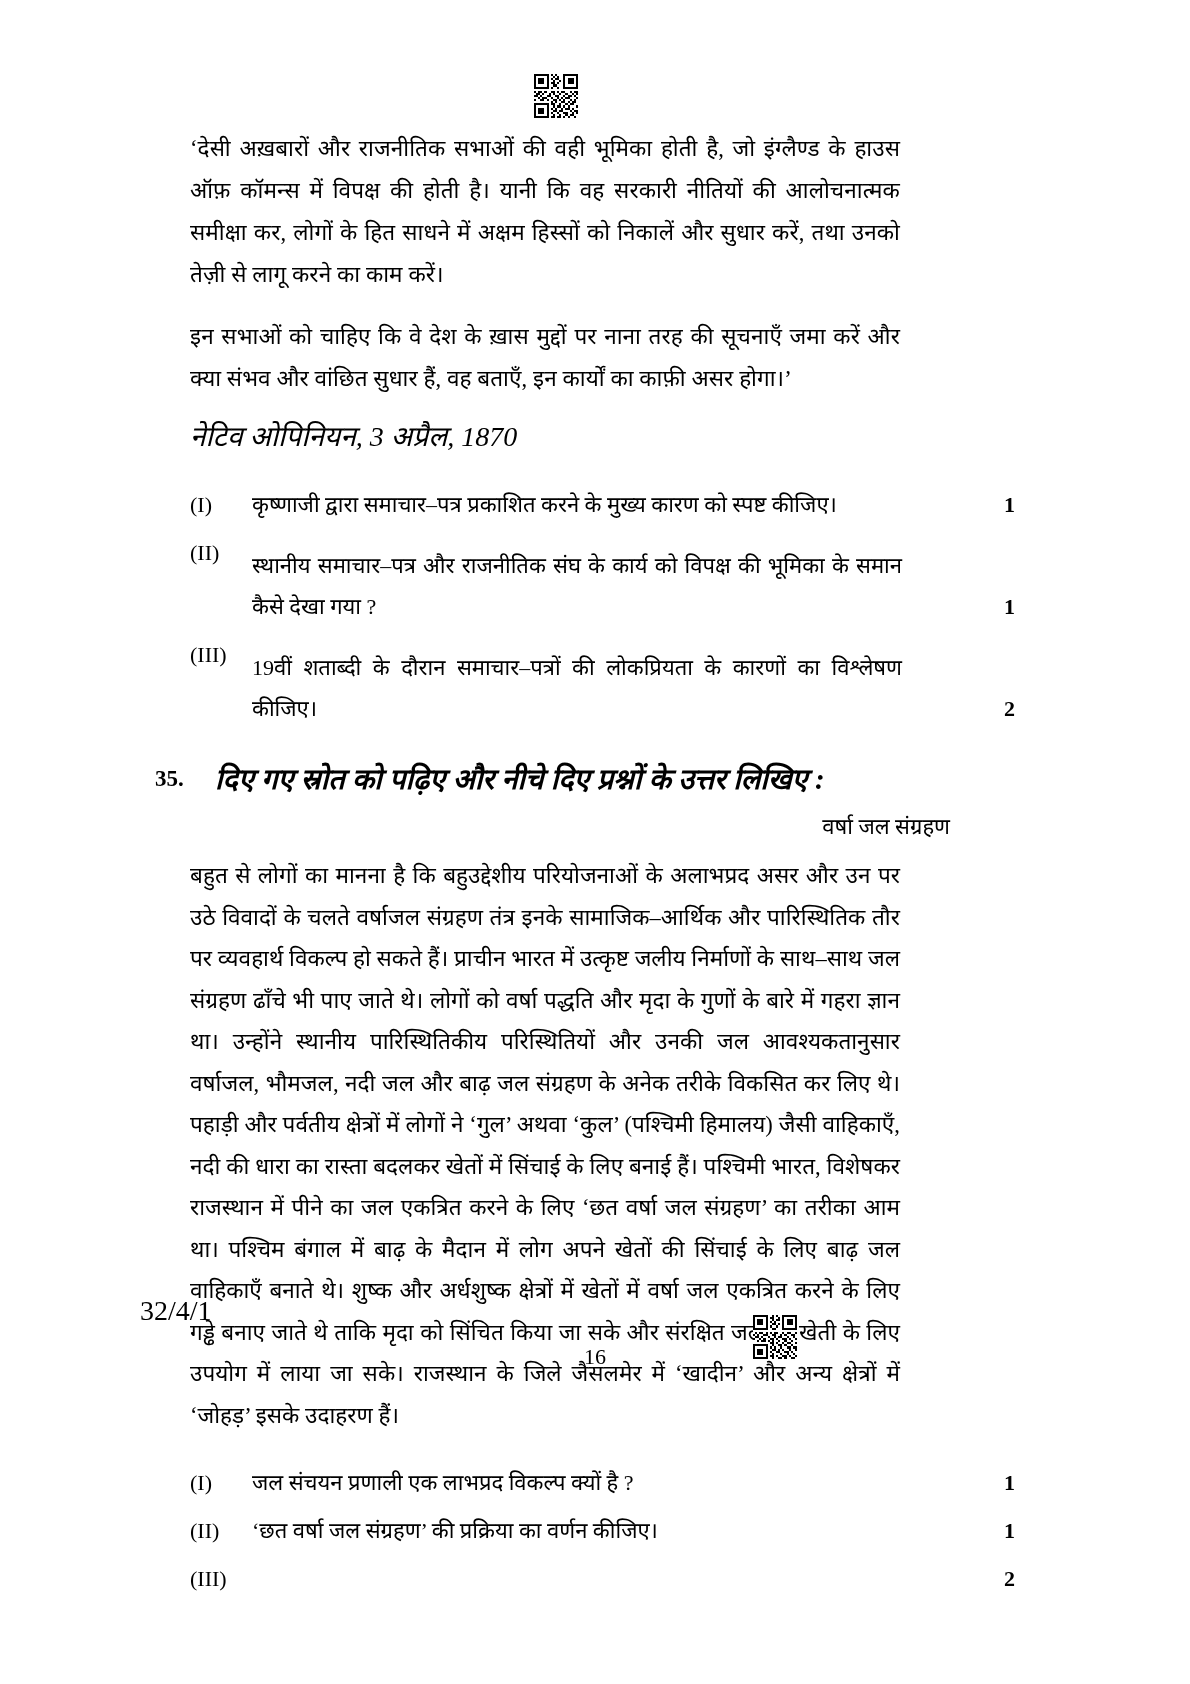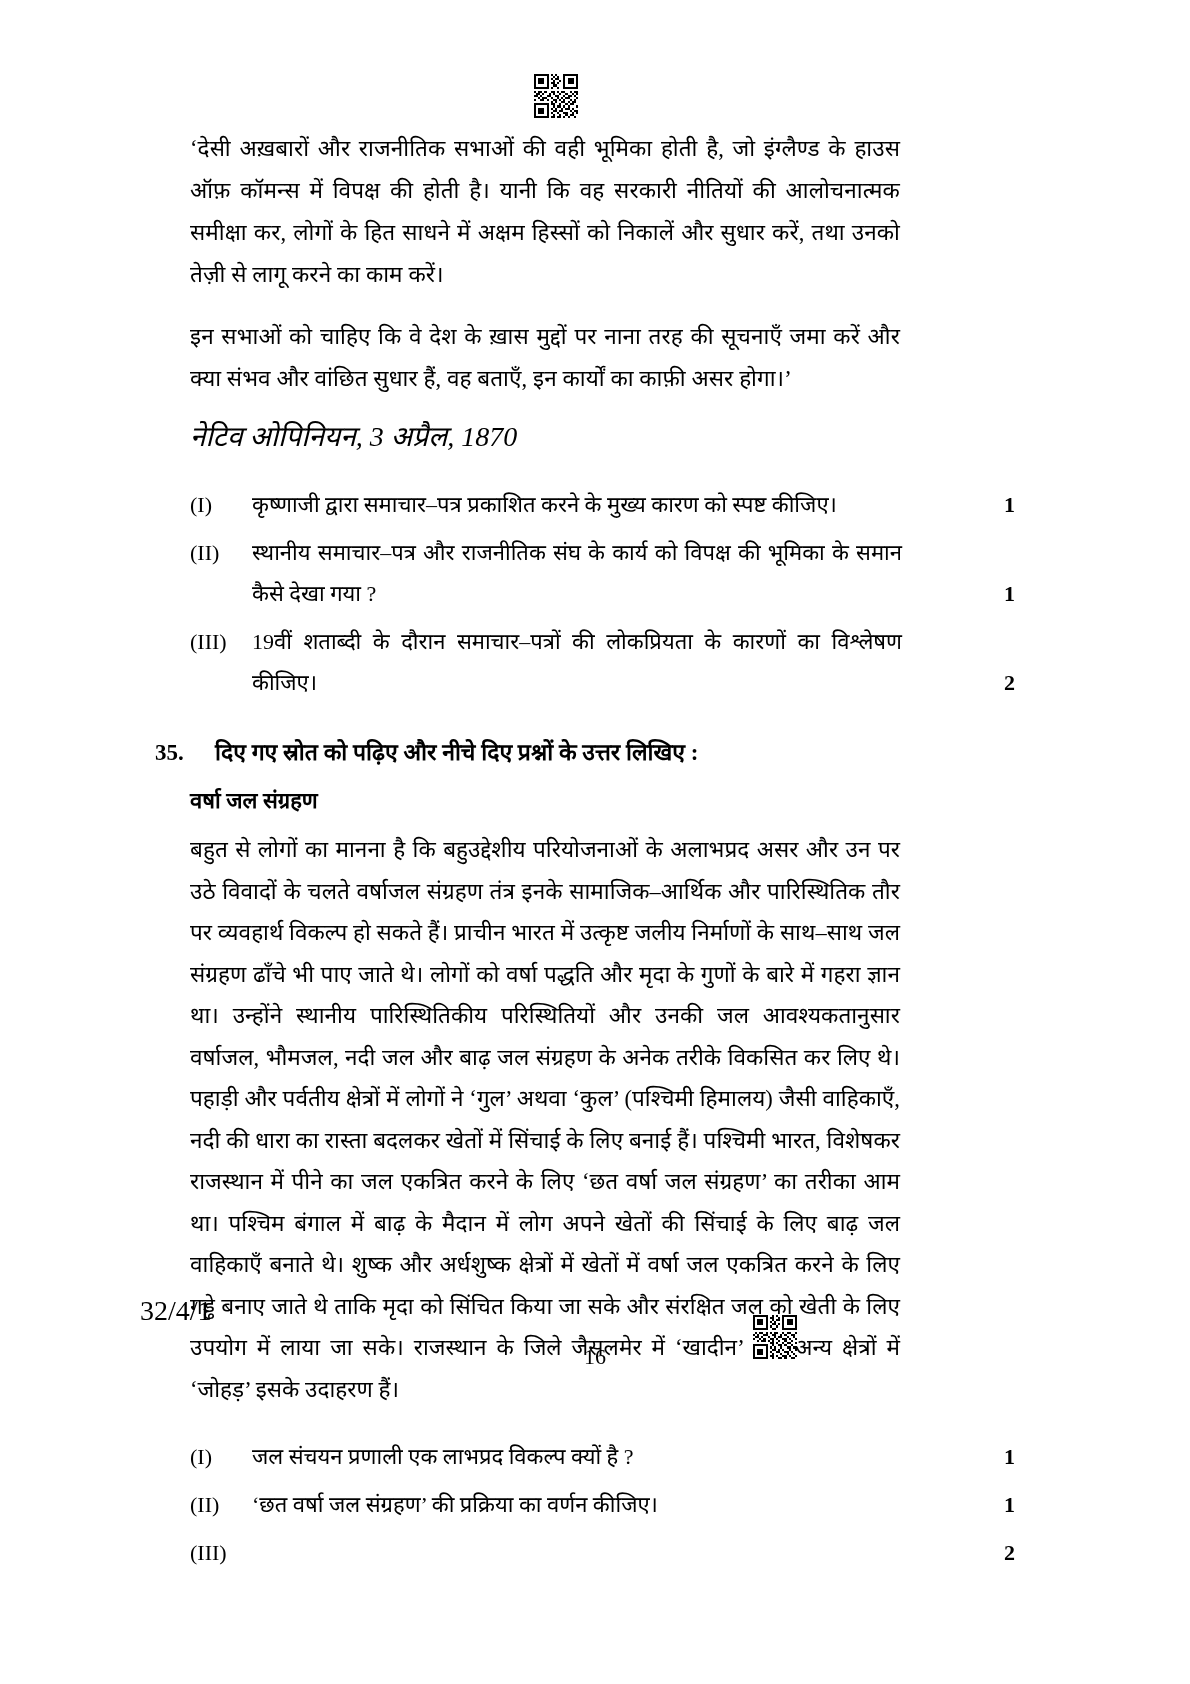--- a/index.html
+++ b/index.html
@@ -104,20 +104,21 @@
     flex: 1 1 auto;
     font-size: 22px;
     line-height: 41px;
     text-align: justify;
     text-justify: inter-word;
     max-width: 650px;
     padding-right: 4px;
   }
   .qrow .qtext.justify-full {
     text-align-last: left;
+    margin-top: 13px;
   }
 
   .qrow .marks {
     position: absolute;
     right: 0;
     bottom: 0;
     width: 26px;
     text-align: left;
     font-size: 22px;
     font-weight: bold;
@@ -137,29 +138,30 @@
   .mainq .num {
     flex: 0 0 auto;
     width: 60px;
     font-size: 23px;
     font-weight: bold;
     line-height: 40px;
     text-align: left;
   }
   .mainq .title {
     flex: 1 1 auto;
-    font-size: 23px;
+    font-size: 29px;
     font-weight: bold;
     line-height: 40px;
+    font-style: italic;
   }
 
   .subhead {
-    text-align: left;
+    text-align: right;
     font-size: 22px;
-    font-weight: bold;
+    font-weight: normal;
     margin: 4px 0 10px 0;
     width: 760px;
     margin-left: 50px;
     line-height: 36px;
   }
 
   .passage {
     margin: 0 0 26px 50px;
     width: 710px;
     font-size: 22.5px;

